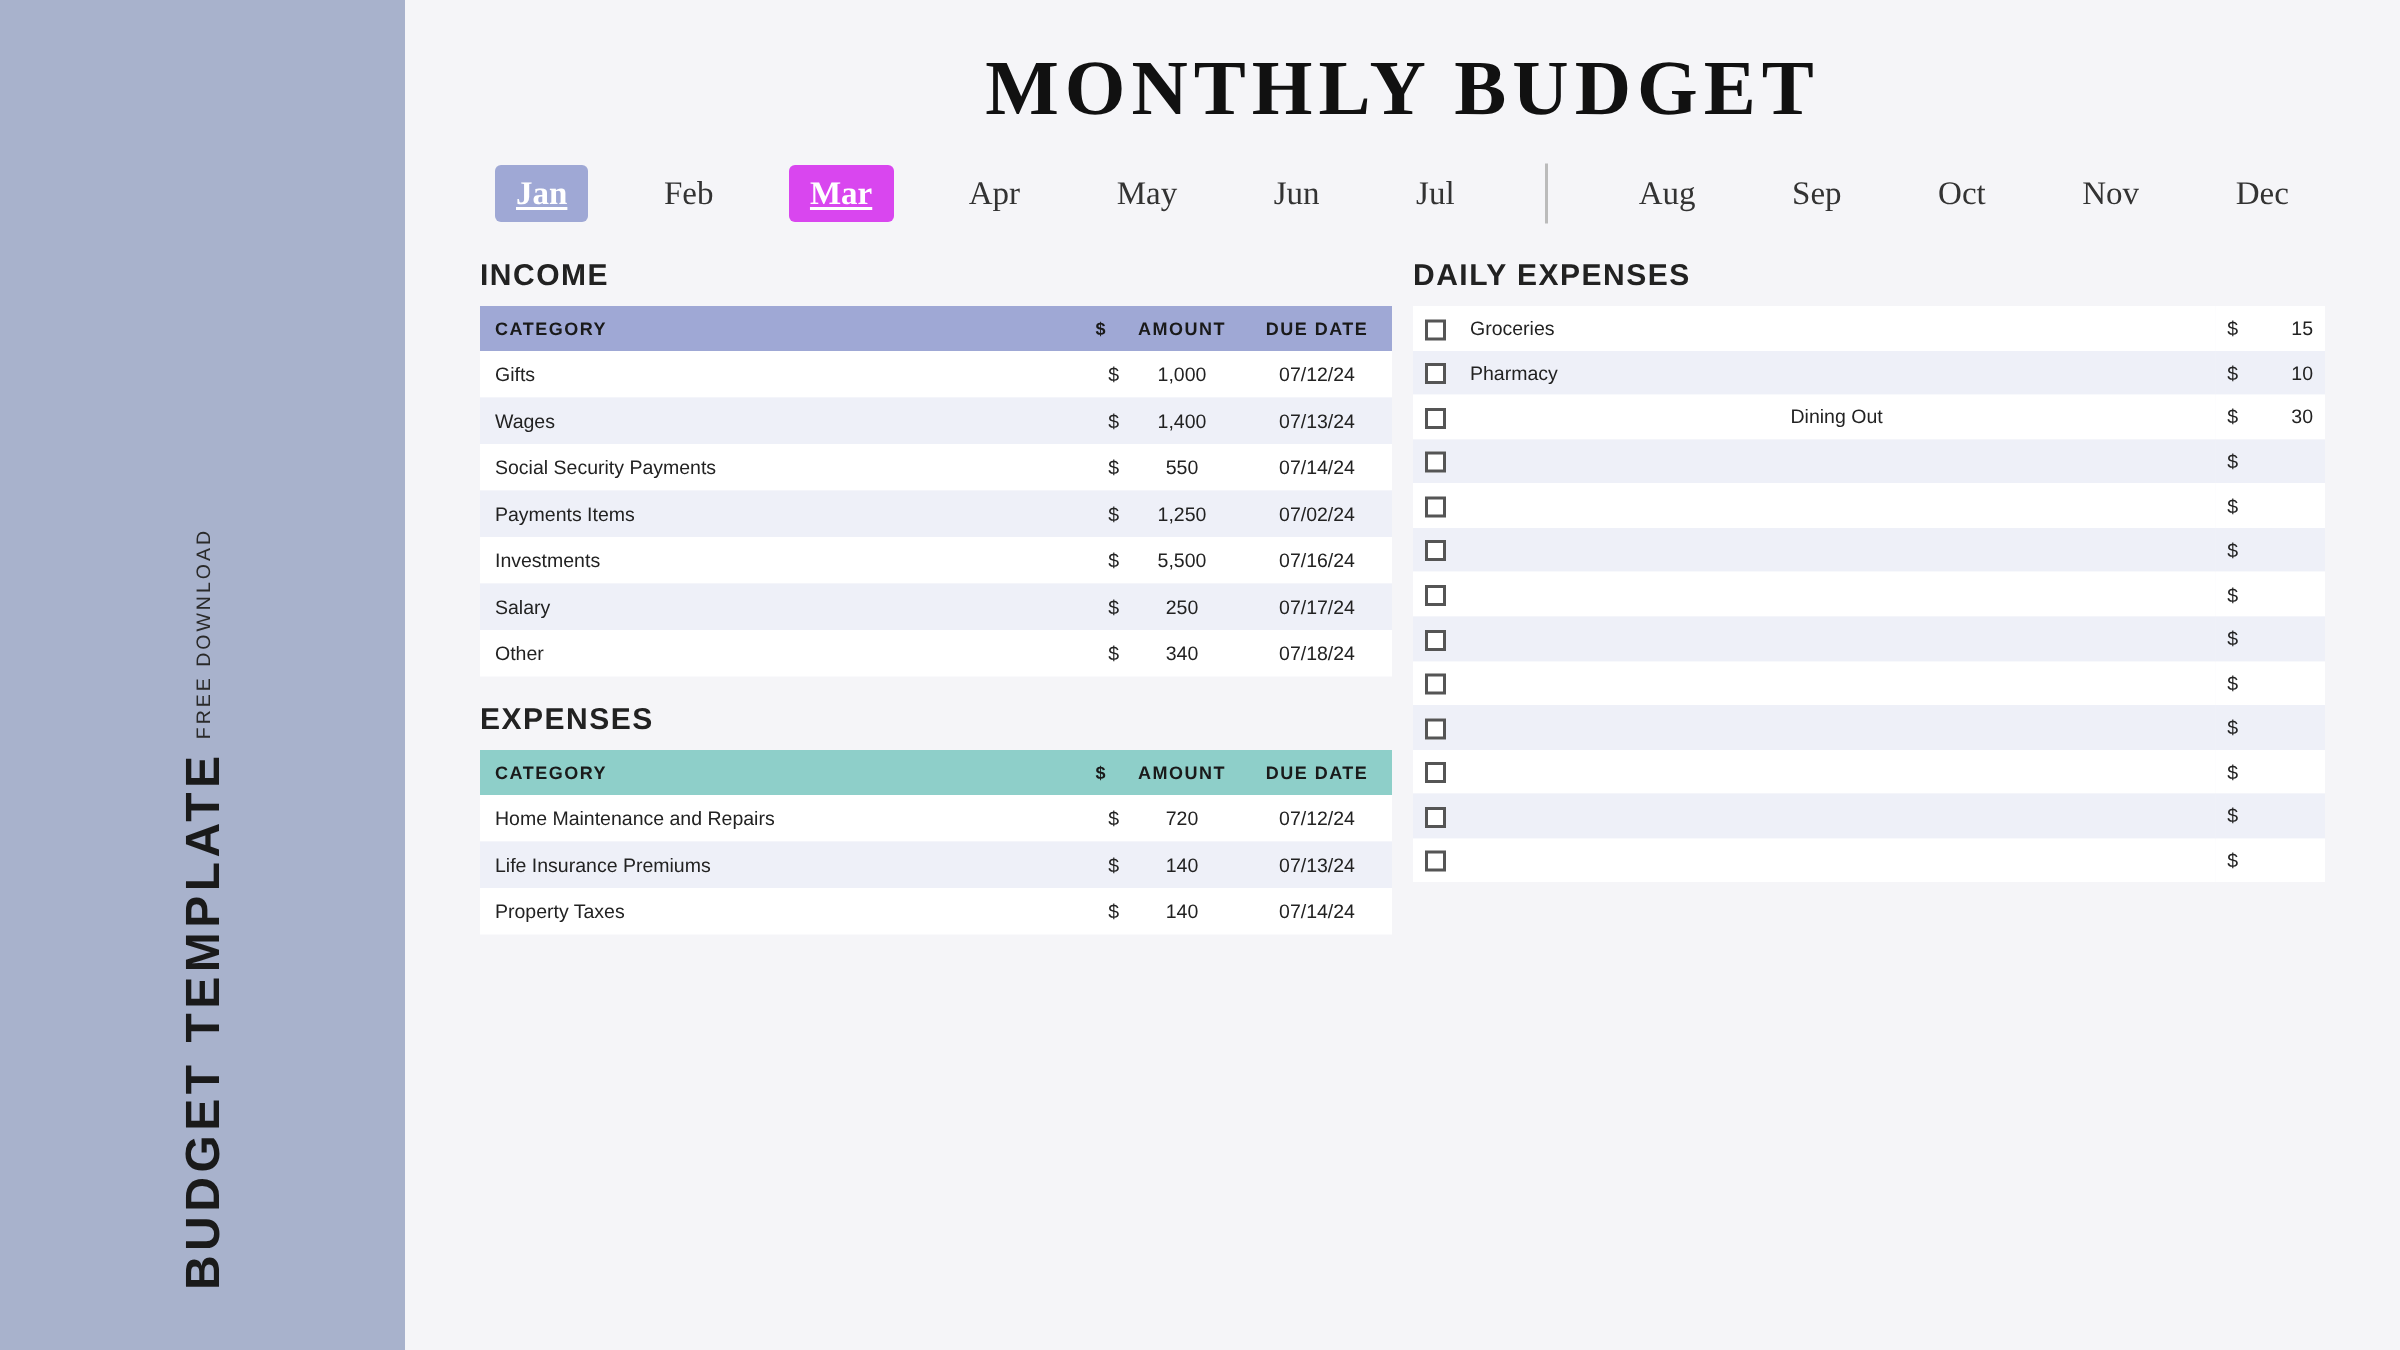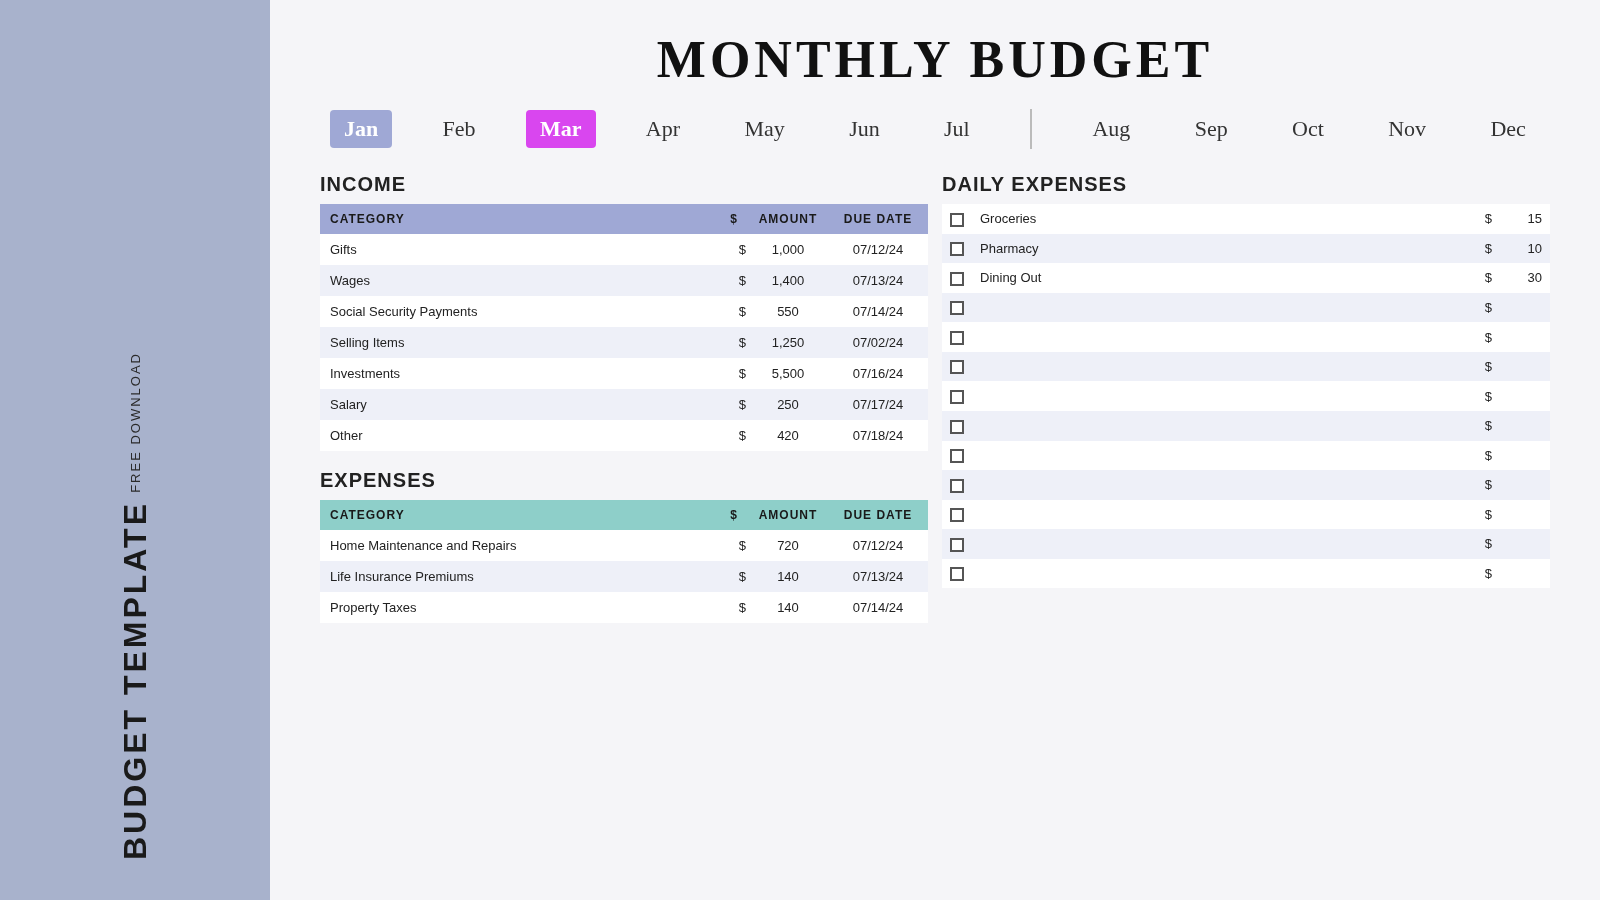--- a/index.html
+++ b/index.html
@@ -83,20 +83,21 @@
       color: #333;
       font-family: Georgia, serif;
       padding: 6px 14px;
       border-radius: 4px;
       cursor: pointer;
     }
     .month-item.active {
       background: #9fa8d5;
       color: #fff;
       font-weight: bold;
+      text-decoration: underline;
     }
     .month-divider {
       width: 2px;
       height: 40px;
       background: #bbb;
       margin: 0 10px;
     }
 
     
     .two-col {
@@ -273,41 +274,41 @@
     <td class="amount">1,400</td>
     <td class="due-date">07/13/24</td>
   </tr>
               <tr>
     <td>Social Security Payments</td>
     <td class="dollar-sign">$</td>
     <td class="amount">550</td>
     <td class="due-date">07/14/24</td>
   </tr>
               <tr>
-    <td>Selling Items</td>
+    <td>Payments Items</td>
     <td class="dollar-sign">$</td>
     <td class="amount">1,250</td>
     <td class="due-date">07/02/24</td>
   </tr>
               <tr>
     <td>Investments</td>
     <td class="dollar-sign">$</td>
     <td class="amount">5,500</td>
     <td class="due-date">07/16/24</td>
   </tr>
               <tr>
     <td>Salary</td>
     <td class="dollar-sign">$</td>
     <td class="amount">250</td>
     <td class="due-date">07/17/24</td>
   </tr>
               <tr>
     <td>Other</td>
     <td class="dollar-sign">$</td>
-    <td class="amount">420</td>
+    <td class="amount">340</td>
     <td class="due-date">07/18/24</td>
   </tr>
             </tbody>
         </table>
       </div>
 
       <div class="section-gap">
         <div class="section-label">EXPENSES</div>
         <table class="budget-table expenses-table">
           <thead>
@@ -360,21 +361,21 @@
       <span class="checkbox-icon"></span>
     </td>
     <td style="flex:1;">Pharmacy</td>
     <td class="de-dollar">$</td>
     <td class="de-amount">10</td>
   </tr>
             <tr>
     <td class="checkbox-cell">
       <span class="checkbox-icon"></span>
     </td>
-    <td style="flex:1;">Dining Out</td>
+    <td style="flex:1;text-align:center;">Dining Out</td>
     <td class="de-dollar">$</td>
     <td class="de-amount">30</td>
   </tr>
             <tr>
     <td class="checkbox-cell">
       <span class="checkbox-icon"></span>
     </td>
     <td style="flex:1;"></td>
     <td class="de-dollar">$</td>
     <td class="de-amount"></td>

